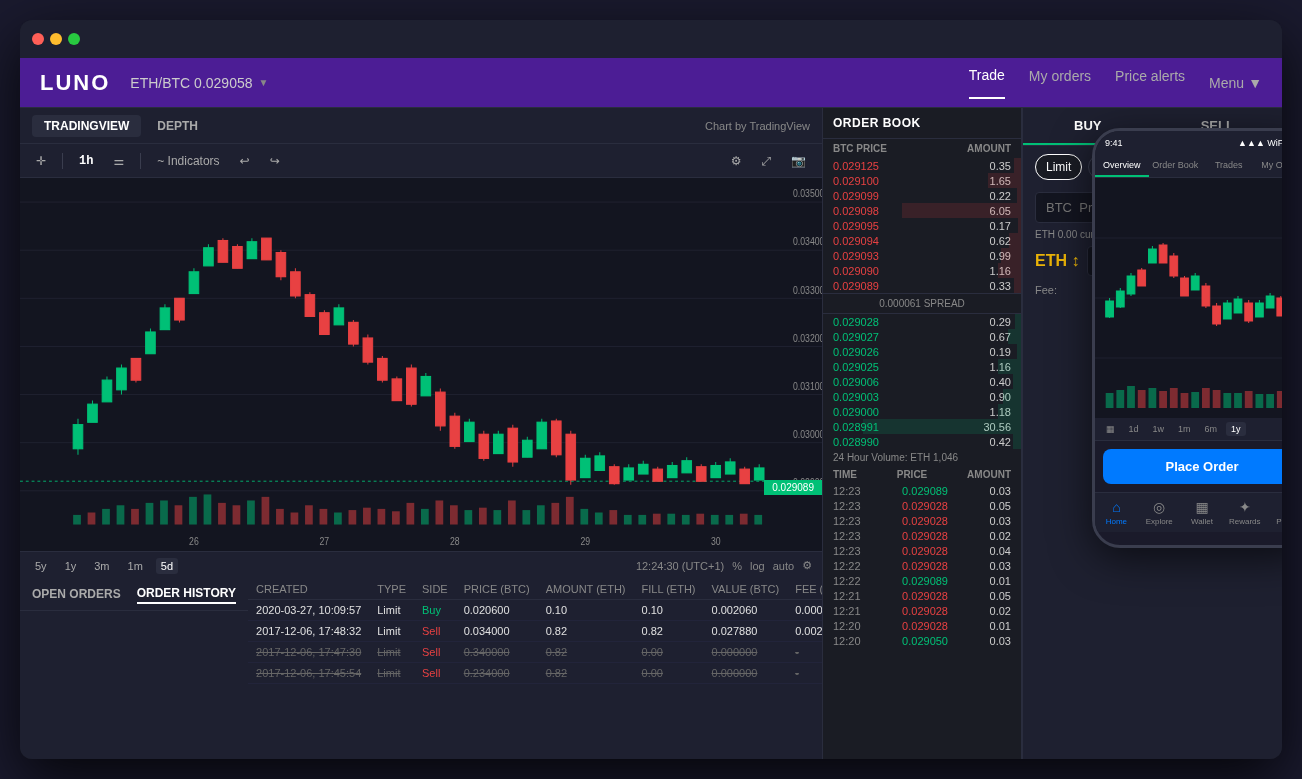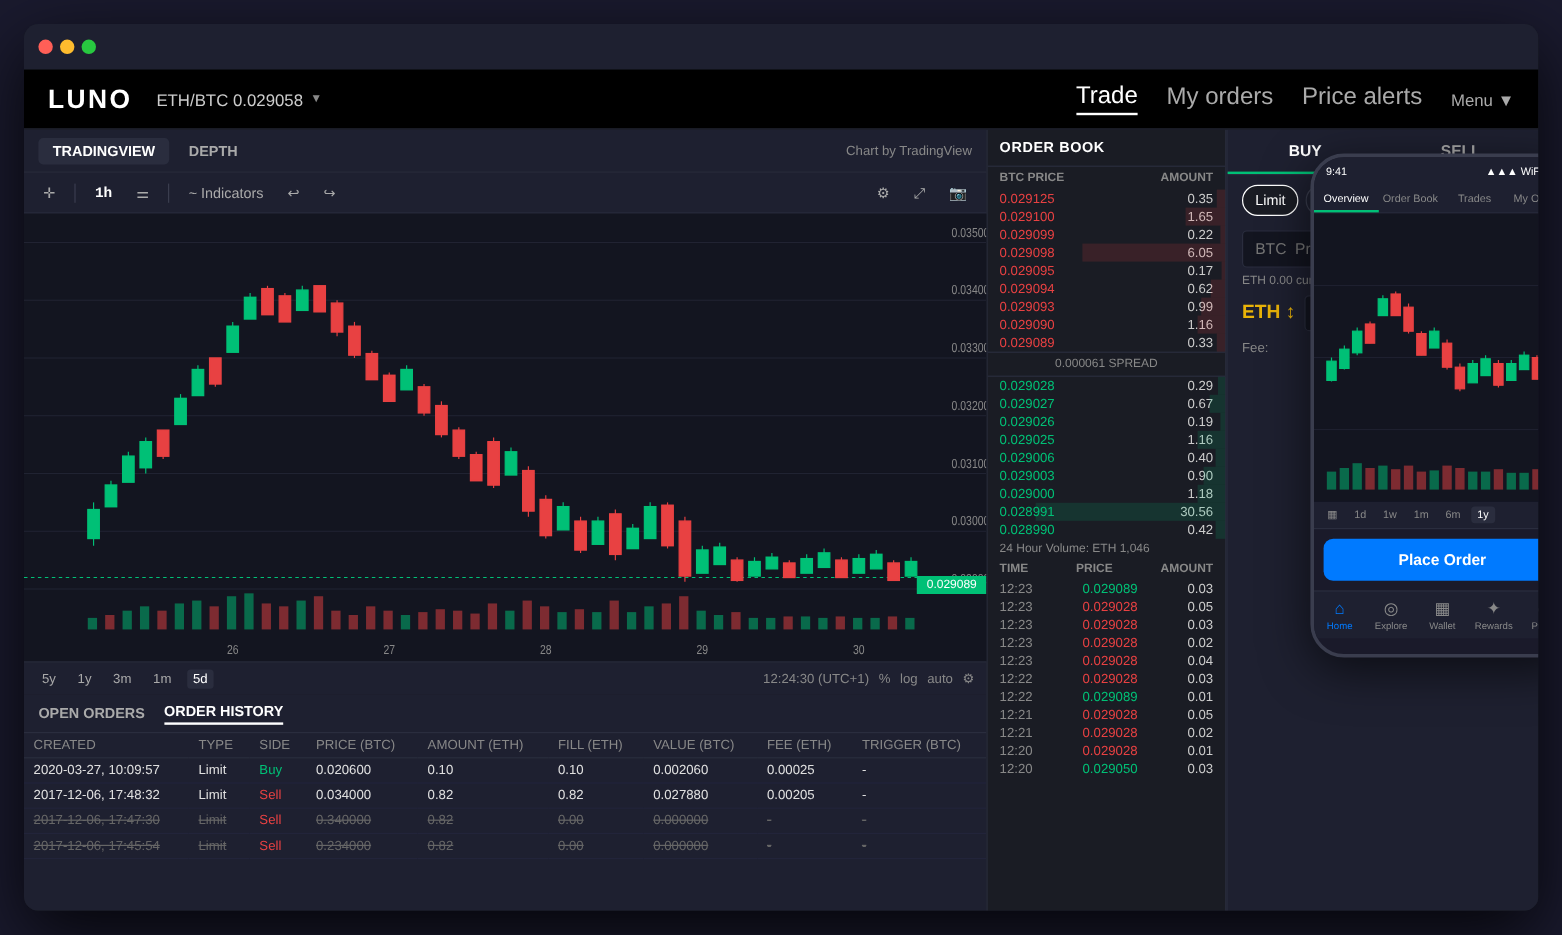--- a/index.html
+++ b/index.html
@@ -33,21 +33,21 @@
     }
     .traffic-lights {
       display: flex;
       gap: 6px;
     }
     .tl { width: 12px; height: 12px; border-radius: 50%; }
     .tl-red { background: #ff5f57; }
     .tl-yellow { background: #febc2e; }
     .tl-green { background: #28c840; }
     .topbar {
-      background: #000000;
+      background: #4c1d95;
       height: 50px;
       display: flex;
       align-items: center;
       padding: 0 20px;
       border-bottom: 1px solid #2a2d3e;
       flex-shrink: 0;
     }
     .logo {
       font-size: 22px;
       font-weight: 700;
@@ -65,24 +65,24 @@
       cursor: pointer;
     }
     .pair-selector .arrow { font-size: 10px; color: #888; }
     .topbar-nav {
       margin-left: auto;
       display: flex;
       align-items: center;
       gap: 24px;
     }
     .nav-item {
-      font-size: 20px;
+      font-size: 14px;
       color: #aaa;
       cursor: pointer;
-      padding-bottom: 2px;
+      padding-bottom: 14px;
     }
     .nav-item.active {
       color: #fff;
       border-bottom: 2px solid #fff;
     }
     .nav-menu {
       display: flex;
       align-items: center;
       gap: 4px;
       color: #aaa;
@@ -161,21 +161,21 @@
       top: 10px;
       left: 12px;
       font-size: 12px;
       color: #ccc;
     }
     .bottom-panel {
       height: 180px;
       background: #1e2030;
       flex-shrink: 0;
       display: flex;
-      flex-direction: column;
+      flex-direction: row;
     }
     .bottom-tabs {
       display: flex;
       align-items: center;
       padding: 0 12px;
       height: 32px;
       border-bottom: 1px solid #2a2d3e;
       gap: 16px;
     }
     .bottom-tab {

